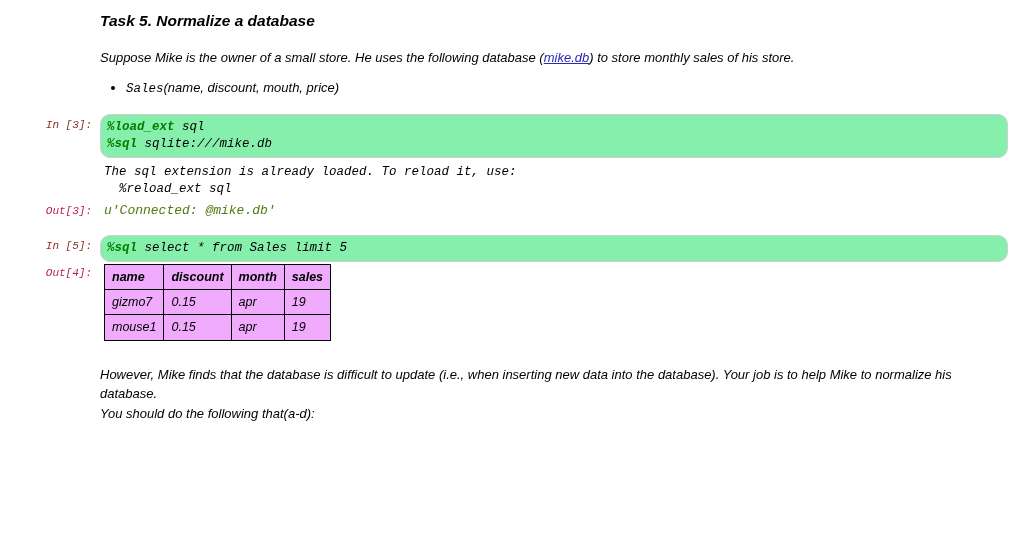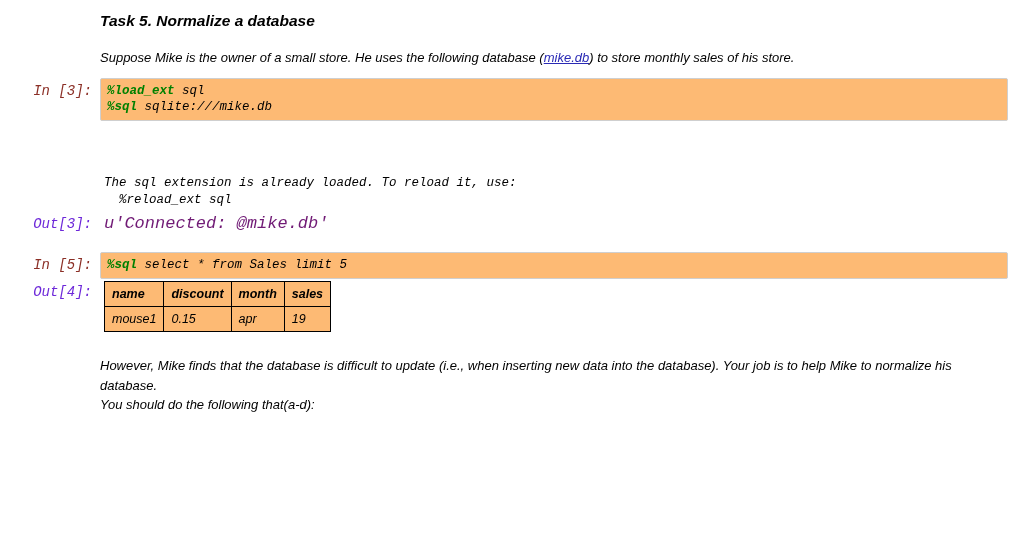--- a/index.html
+++ b/index.html
@@ -26,28 +26,28 @@
     display: flex;
     align-items: flex-start;
     width: 100%;
   }
   .prompt {
     width: 92px;
     min-width: 92px;
     text-align: right;
     padding-right: 8px;
     font-family: "Liberation Mono", monospace;
-    font-size: 14px;
+    font-size: 11px;
     line-height: 1.3;
     color: #8b2f26;
     white-space: nowrap;
     padding-top: 4px;
   }
   .prompt.out {
-    color: #6d28d9;
+    color: #be185d;
   }
   .content {
     flex: 1;
     padding-right: 16px;
   }
 
   
   .md-block {
     padding-top: 8px;
   }
@@ -77,56 +77,55 @@
     margin-bottom: 2px;
   }
   .mono {
     font-family: "Liberation Mono", monospace;
     font-size: 12.5px;
   }
 
   
   .input-area {
     border: 1px solid #cfcfcf;
-    background: #fdba74;
-    border-radius: 2px;
+    background: #86efac;
+    border-radius: 10px;
     padding: 4px 6px;
     font-family: "Liberation Mono", monospace;
     font-size: 12.5px;
     line-height: 1.35;
     white-space: pre;
     color: #000;
   }
   .magic { color: #008000; font-weight: bold; }
   .code-plain { color: #000; }
 
   
   .stream {
     font-family: "Liberation Mono", monospace;
     font-size: 12.5px;
     line-height: 1.35;
     white-space: pre;
     color: #000;
     padding: 6px 0 2px 4px;
-    margin-top: 48px;
   }
   .out-text {
     font-family: "Liberation Mono", monospace;
-    font-size: 17px;
+    font-size: 13px;
     line-height: 1.35;
     white-space: pre;
-    color: #701a75;
+    color: #4d7c0f;
     padding: 2px 0 2px 4px;
   }
 
   
   table.result {
     border-collapse: collapse;
     margin: 2px 0 4px 4px;
-    background: #fdba74;
+    background: #f0abfc;
   }
   table.result th,
   table.result td {
     border: 1px solid #000;
     padding: 3px 7px;
     font-size: 12.5px;
     font-family: "Liberation Sans", sans-serif;
     text-align: left;
     line-height: 1.45;
   }
@@ -139,20 +138,23 @@
 </head>
 <body>
 
 <div class="notebook">
 
   <div class="cell">
     <div class="prompt"></div>
     <div class="content md-block">
       <div class="md-title">Task 5. Normalize a database</div>
       <p class="md-para"><span>Suppose Mike is the owner of a small store. He uses the following database (</span><a class="md-link" href="#">mike.db</a><span>) to store monthly sales of his store.</span></p>
+      <ul class="md-list">
+        <li><span class="mono">Sales</span><span>(name, discount, mouth, price)</span></li>
+      </ul>
     </div>
   </div>
 
   <div class="cell">
     <div class="prompt">In [3]:</div>
     <div class="content">
       <div class="input-area"><span class="magic">%load_ext</span><span class="code-plain"> sql</span>
 <span class="magic">%sql</span><span class="code-plain"> sqlite:///mike.db</span></div>
     </div>
   </div>
@@ -189,20 +191,26 @@
         <thead>
           <tr id="thead-row">
               <th>name</th>
               <th>discount</th>
               <th>month</th>
               <th>sales</th>
             </tr>
         </thead>
         <tbody id="tbody-rows">
             <tr>
+              <td>gizmo7</td>
+              <td>0.15</td>
+              <td>apr</td>
+              <td>19</td>
+            </tr>
+            <tr>
               <td>mouse1</td>
               <td>0.15</td>
               <td>apr</td>
               <td>19</td>
             </tr>
           </tbody>
       </table>
     </div>
   </div>
 

